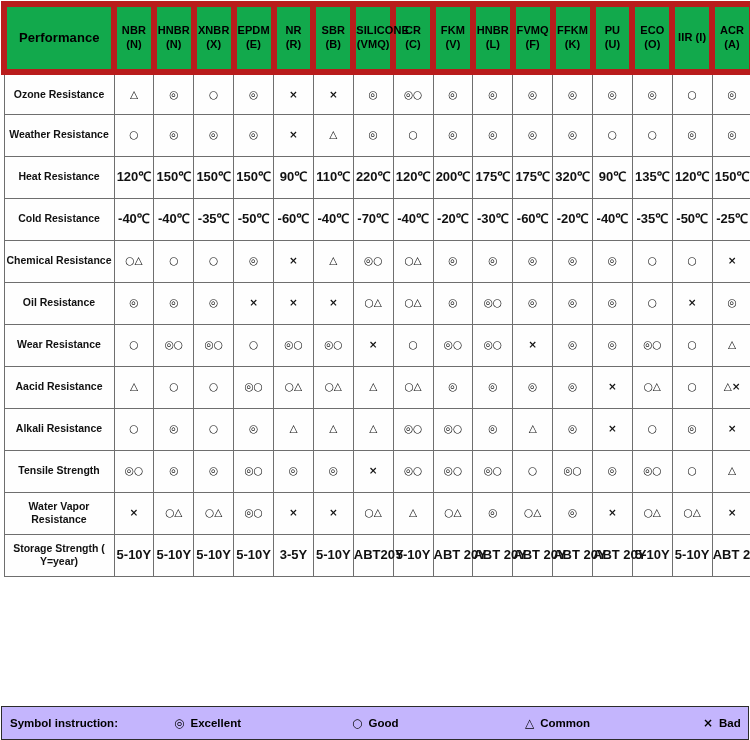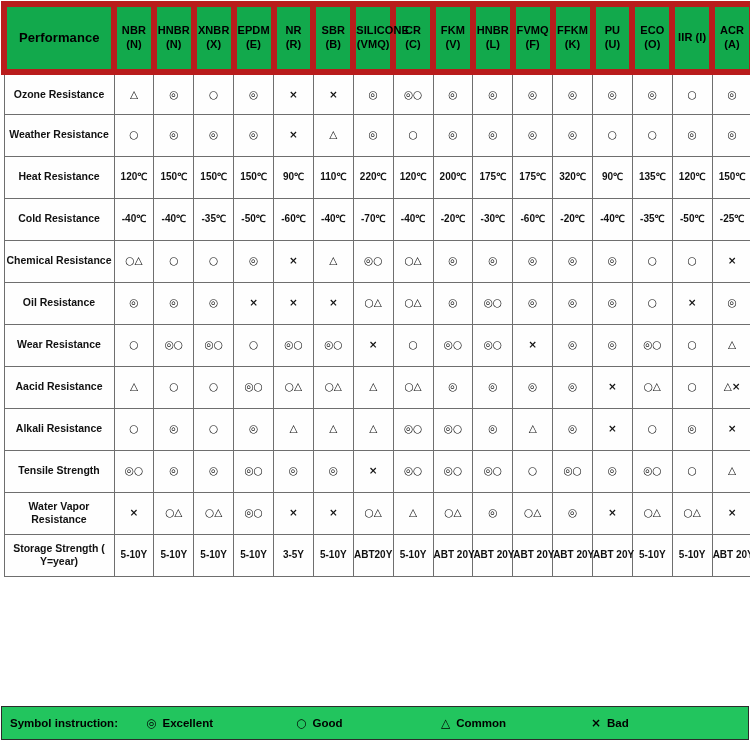--- a/index.html
+++ b/index.html
@@ -65,37 +65,38 @@
     color: #111111;
   }
   td.val {
     font-size: 10.5px;
     font-weight: bold;
     white-space: nowrap;
     font-family: "DejaVu Sans", sans-serif;
   }
   td.val.temp {
     font-family: "Liberation Sans", sans-serif;
-    font-size: 10px;
+    font-size: 13px;
   }
   
   .legend {
     position: absolute;
     left: 1px;
     bottom: 1px;
     width: 748px;
     height: 34px;
-    background: #22c55e;
+    background: #c4b5fd;
     border: 1px solid #2b2b2b;
     box-sizing: border-box;
     display: flex;
     align-items: center;
     color: #000000;
     font-size: 11.5px;
     font-weight: bold;
+    gap: 28px;
   }
   .legend .lbl {
     padding-left: 8px;
     width: 136px;
     flex: 0 0 auto;
   }
   .legend .item {
     flex: 0 0 auto;
     display: flex;
     align-items: center;

